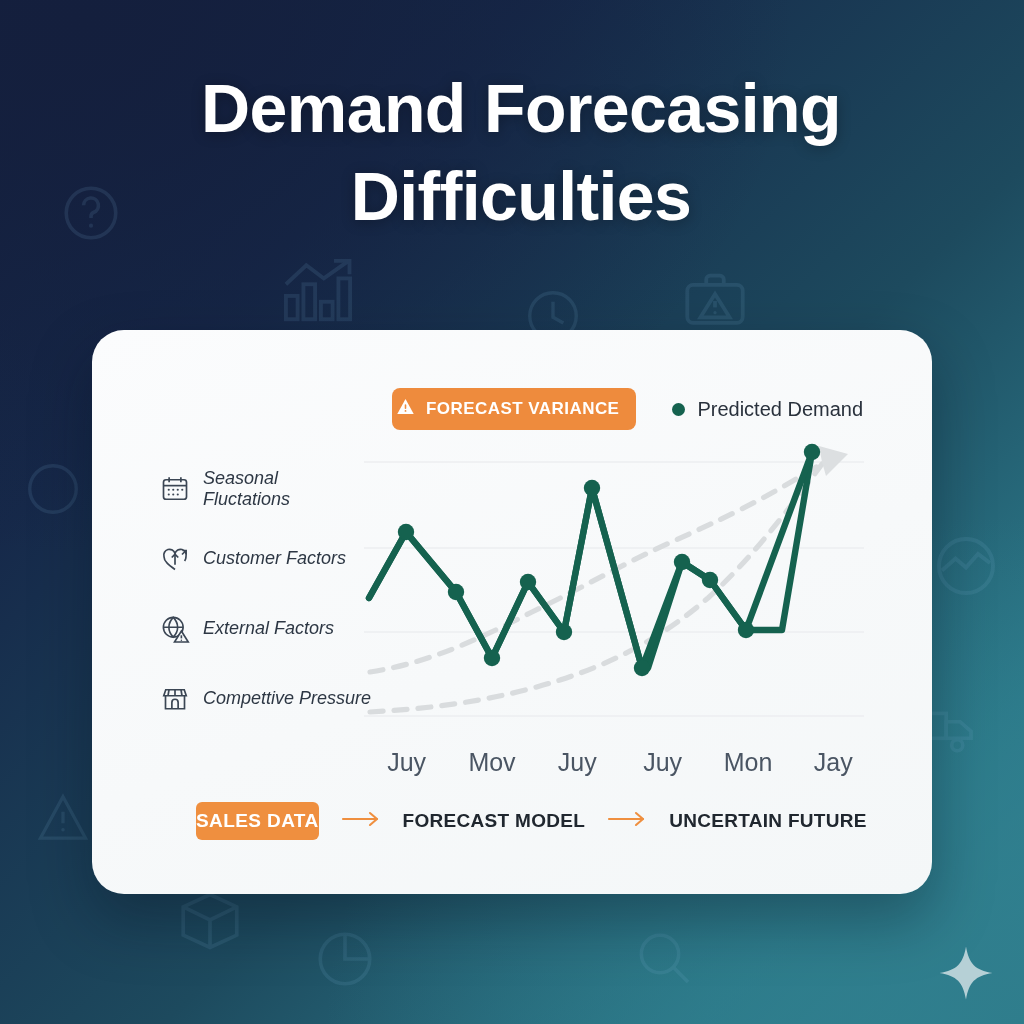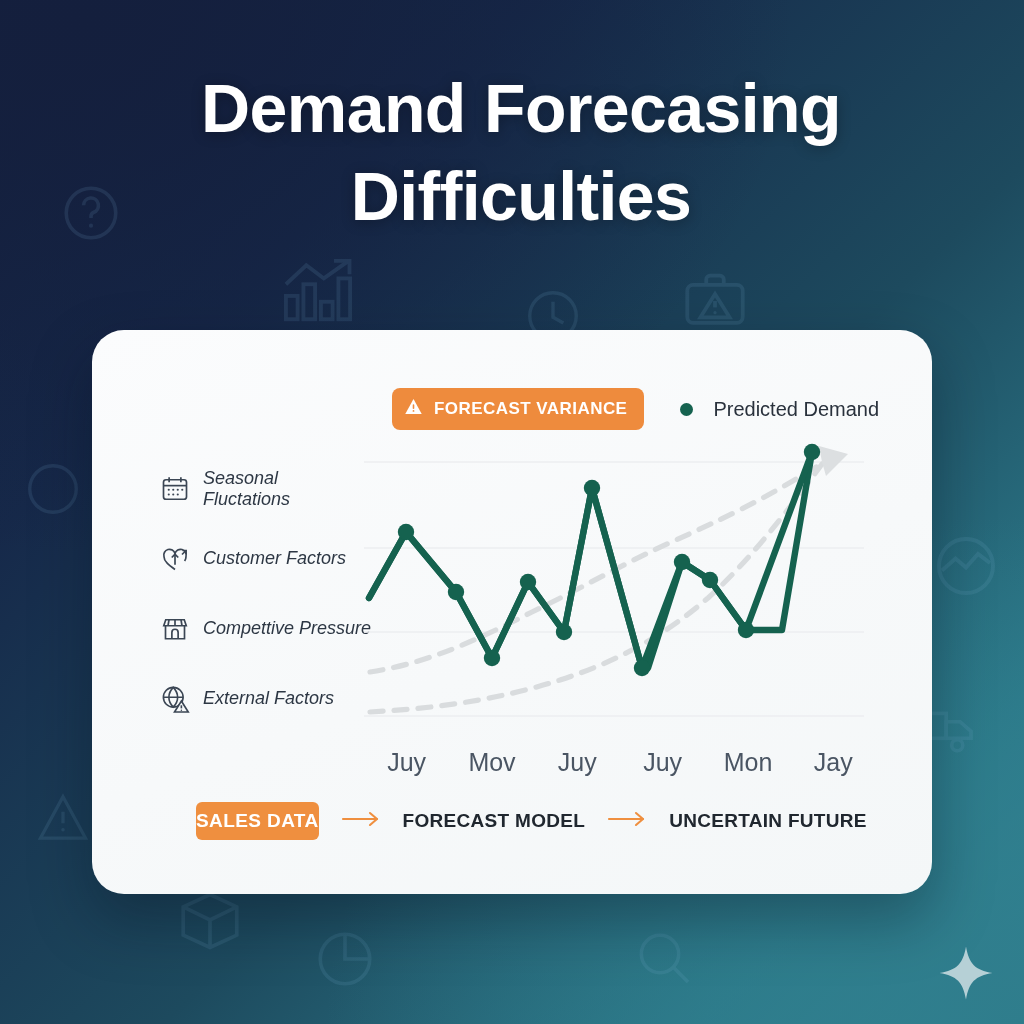--- a/index.html
+++ b/index.html
@@ -45,26 +45,26 @@
 
   
   #chart-header {
     position:absolute; left:300px; top:58px;
     display:flex; align-items:center; gap:36px;
   }
   #variance-badge {
     display:flex; align-items:center; gap:11px;
     background:#ee8b3d; color:#fff;
     border-radius:8px;
-    padding:9px 17px 9px 12px;
+    padding:9px 17px 9px 4px;
     font-size:17px; font-weight:700; letter-spacing:.45px;
   }
   #variance-badge .tri { display:block; }
   #legend {
-    display:flex; align-items:center; gap:20px;
+    display:flex; align-items:center; gap:12px;
     color:#29313c; font-size:20px; font-weight:400;
   }
   #legend .dot {
     width:13px; height:13px; border-radius:50%;
     background:#15624f; display:block;
   }
 
   
   #factors { position:absolute; left:68px; top:128px; width:230px; }
   .factor {
@@ -256,41 +256,41 @@
             <path d="M12 16.5V8.3"></path>
             <path d="M9.4 10.8 12 8.2 14.6 10.8"></path>
             <path d="M17.6 8.4 20.8 5.2 M18 5.2h2.9v2.9"></path>
           </svg>
         </span>
         <span class="lbl">Customer Factors</span>
       </div>
 
       <div class="factor">
         <span class="ic">
-          <svg width="30" height="30" viewBox="0 0 24 24" fill="none" stroke="currentColor" stroke-width="1.35">
-            <path d="M3 9.4 4.6 4.6h14.8L21 9.4z"></path>
-            <path d="M7.2 4.6 6.4 9.4M12 4.6v4.8M16.8 4.6l.8 4.8"></path>
-            <path d="M4.4 9.4v10.4h15.2V9.4"></path>
-            <path d="M9.5 19.8v-5.1a2.5 2.5 0 0 1 5 0v5.1"></path>
-          </svg>
-        </span>
-        <span class="lbl">Compettive Pressure</span>
-      </div>
-
-      <div class="factor">
-        <span class="ic">
           <svg width="30" height="30" viewBox="0 0 24 24" fill="none" stroke="currentColor" stroke-width="1.3">
             <circle cx="10.6" cy="10.6" r="7.9"></circle>
             <path d="M2.7 10.6h15.8M10.6 2.7c2.3 2.4 3.5 5.1 3.5 7.9s-1.2 5.5-3.5 7.9c-2.3-2.4-3.5-5.1-3.5-7.9s1.2-5.5 3.5-7.9z"></path>
             <path d="M17.1 13.6 22.6 22.4 H11.6 Z" fill="#f7f9fa"></path>
             <path d="M17.1 17v2.5"></path>
             <circle cx="17.1" cy="21" r=".62" fill="currentColor" stroke="none"></circle>
           </svg>
         </span>
         <span class="lbl">External Factors</span>
+      </div>
+
+      <div class="factor">
+        <span class="ic">
+          <svg width="30" height="30" viewBox="0 0 24 24" fill="none" stroke="currentColor" stroke-width="1.35">
+            <path d="M3 9.4 4.6 4.6h14.8L21 9.4z"></path>
+            <path d="M7.2 4.6 6.4 9.4M12 4.6v4.8M16.8 4.6l.8 4.8"></path>
+            <path d="M4.4 9.4v10.4h15.2V9.4"></path>
+            <path d="M9.5 19.8v-5.1a2.5 2.5 0 0 1 5 0v5.1"></path>
+          </svg>
+        </span>
+        <span class="lbl">Compettive Pressure</span>
       </div>
     </div>
 
     <div id="plot">
       <svg width="500" height="300" viewBox="0 0 500 300">
 
         <g stroke="#eceef0" stroke-width="1.3">
           <line x1="0" y1="22" x2="500" y2="22"></line>
           <line x1="0" y1="108" x2="500" y2="108"></line>
           <line x1="0" y1="192" x2="500" y2="192"></line>

